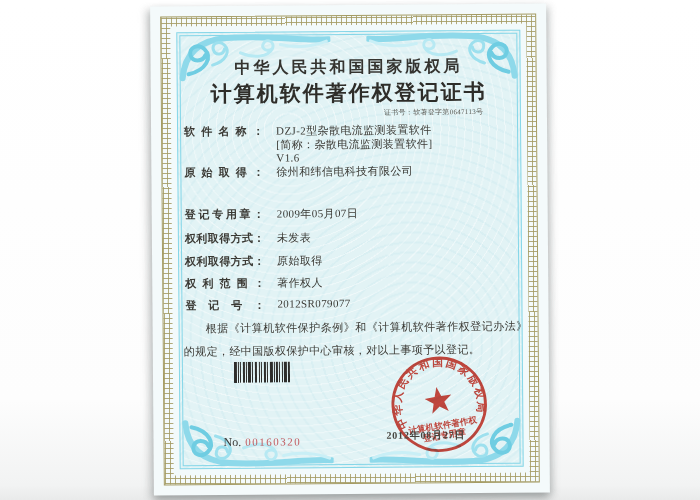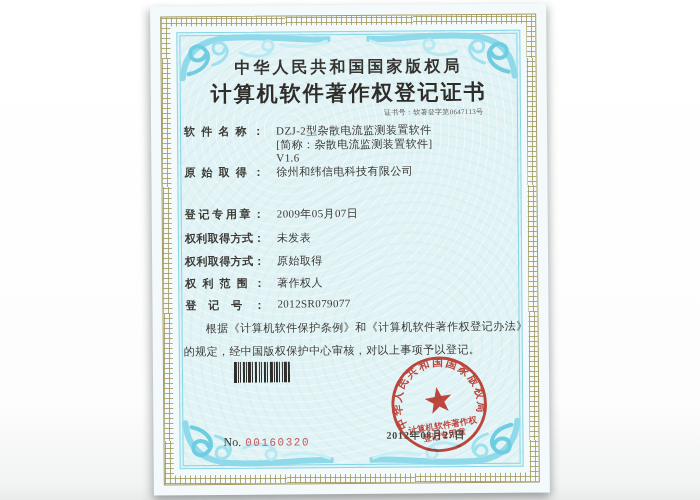--- a/index.html
+++ b/index.html
@@ -56,21 +56,21 @@
   .row{position:absolute;left:33px;right:18px;white-space:nowrap;font-size:11px;color:#3b3a35;letter-spacing:.4px;}
   .flabel{display:inline-block;width:80px;text-align:justify;text-align-last:justify;vertical-align:top;font-weight:bold;}
   .fvalue{margin-left:12px;}
   .statement{
     position:absolute;left:31px;top:311px;width:344px;
     font-size:11px;line-height:2.05;color:#3b3a35;
     text-align:justify;text-indent:2em;letter-spacing:.4px;
   }
   .barcode{position:absolute;left:81px;top:356px;width:56px;height:21px;}
   .serial{position:absolute;left:70px;top:429px;font-size:12px;color:#3b3a38;white-space:nowrap;}
-  .serial .num{color:#c2595e;font-family:Liberation Mono, monospace;font-size:11px;letter-spacing:1.5px;margin-left:4px;}
+  .serial .num{color:#c2595e;font-family:Liberation Serif, serif;font-size:11px;letter-spacing:1.5px;margin-left:4px;}
   .seal{
     position:absolute;left:236px;top:350px;width:100px;height:100px;
     transform:rotate(-9deg);mix-blend-mode:multiply;opacity:.93;
   }
   .seal-date{
     position:absolute;left:233px;top:424px;
     font-size:10px;font-weight:700;color:#47453f;letter-spacing:.8px;white-space:nowrap;
   }
 </style>
 </head>

